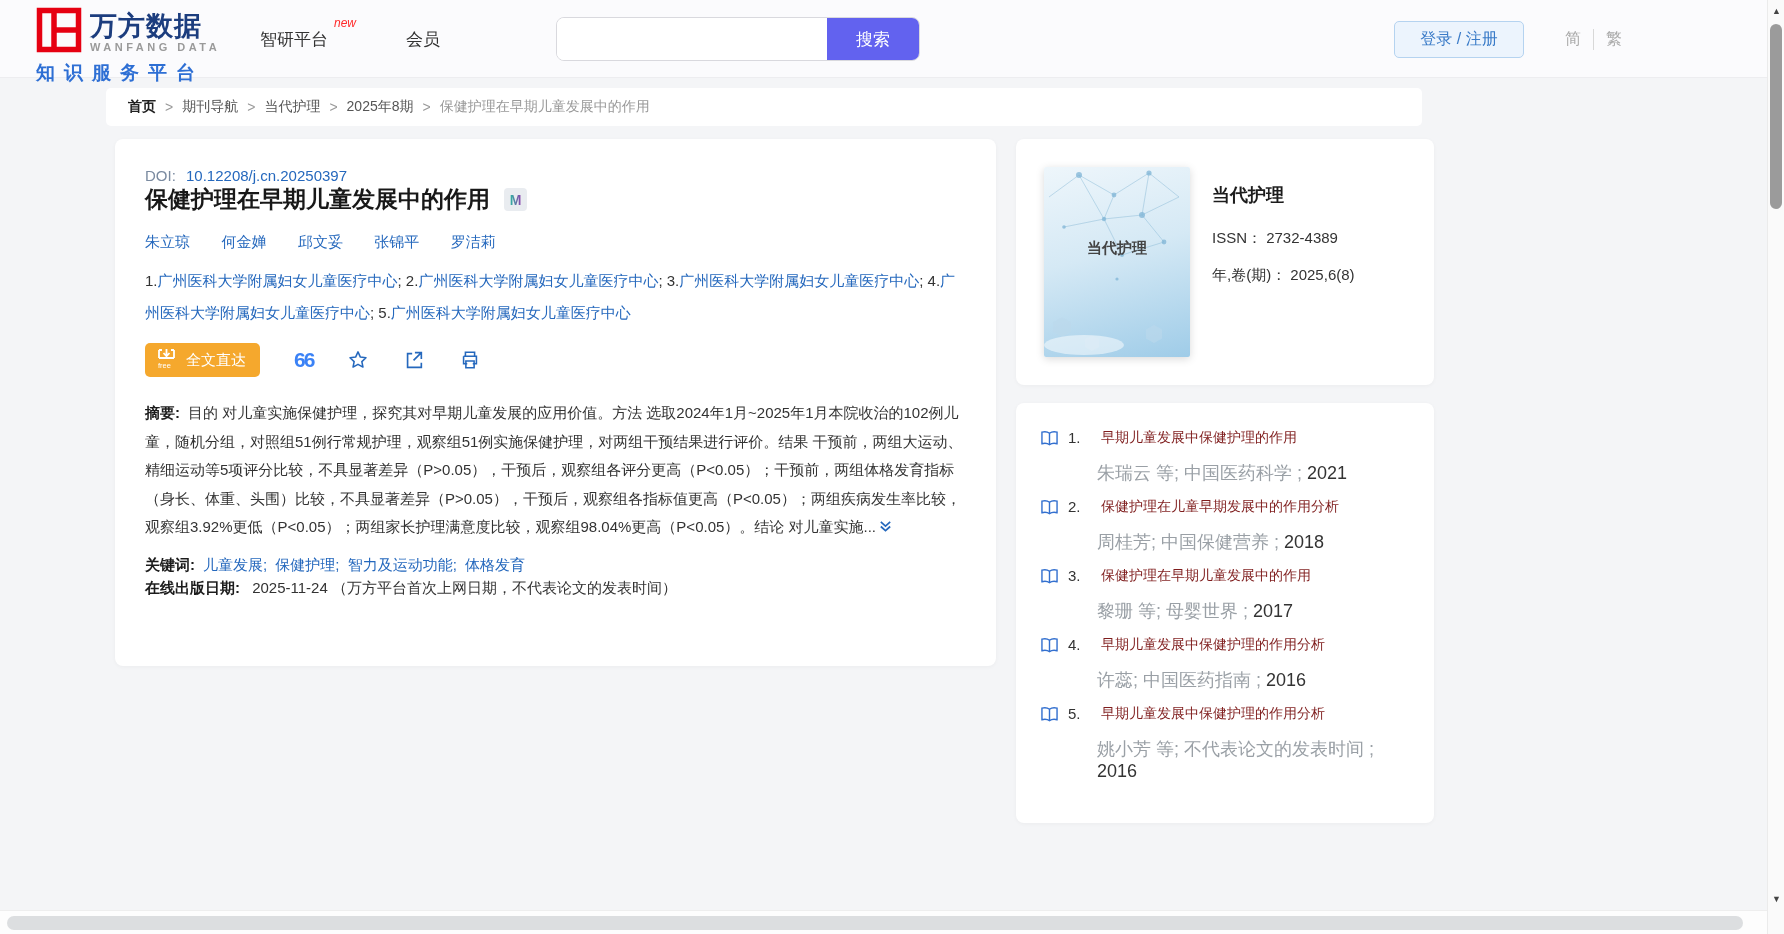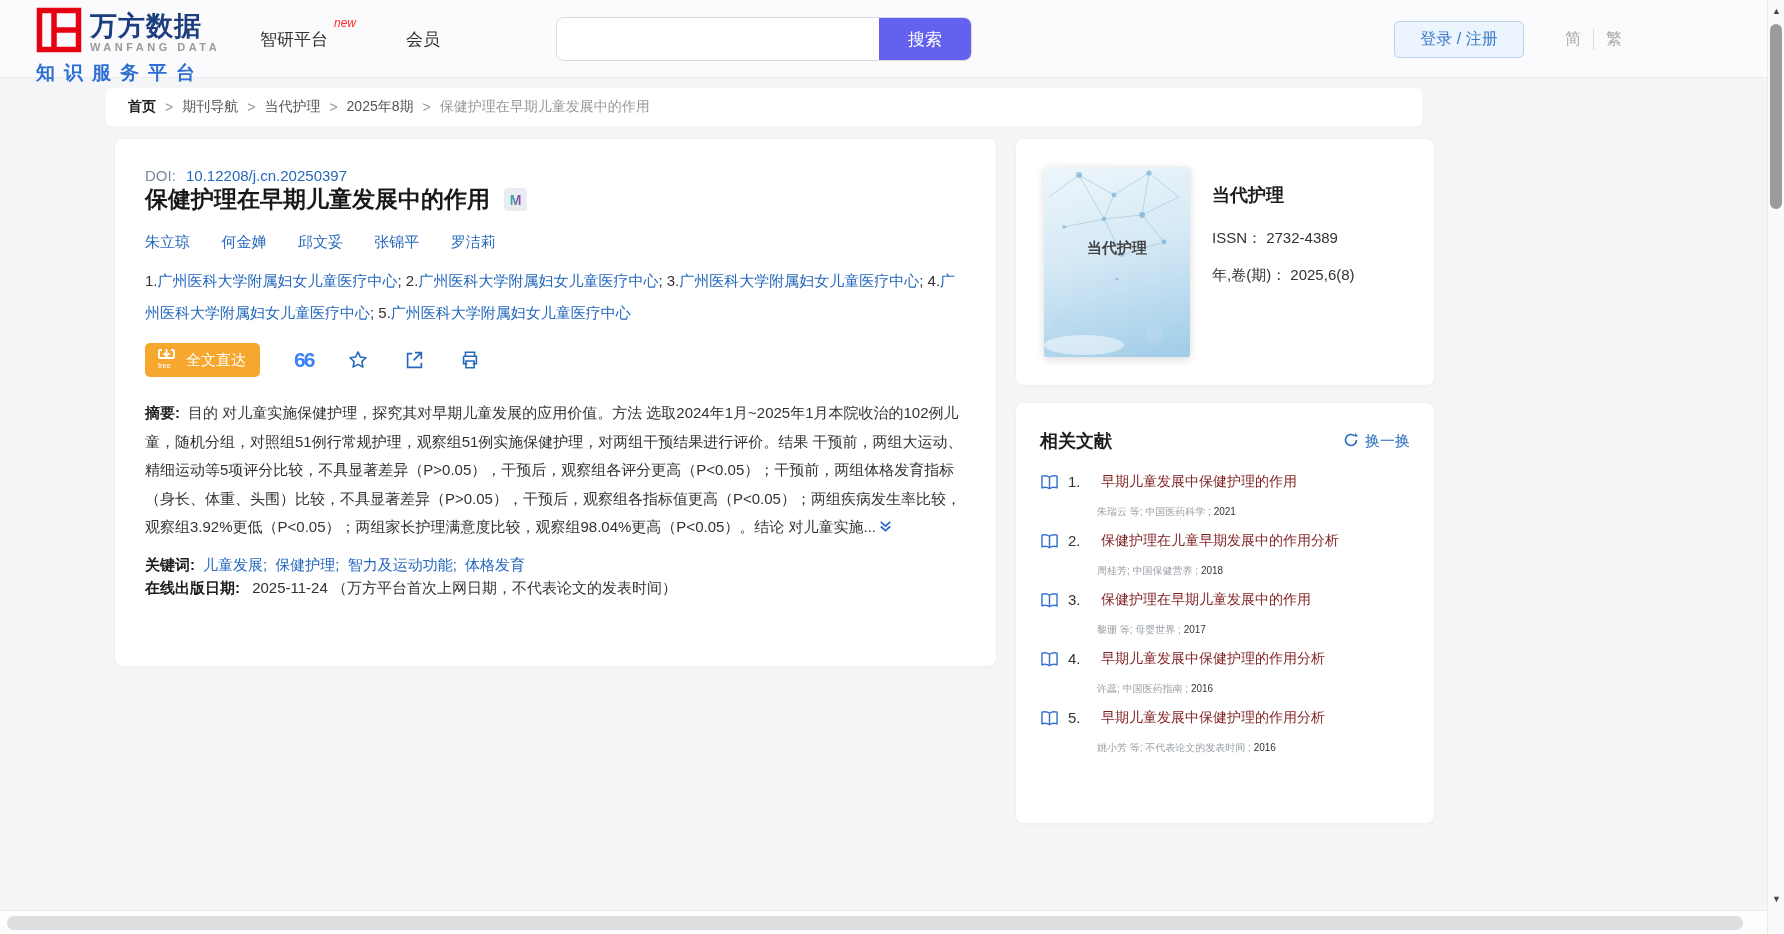--- a/index.html
+++ b/index.html
@@ -9,21 +9,21 @@
   
   .header { position:absolute; top:0; left:0; width:1784px; height:78px; background:#fbfbfd; border-bottom:1px solid #ededf0; }
   .logo { position:absolute; top:7px; left:36px; cursor:pointer; }
   .logo-top { display:flex; align-items:center; gap:8px; }
   .logo-txt .cn { font-size:27px; font-weight:bold; color:#1c3d7e; line-height:30px; letter-spacing:1px; }
   .logo-txt .en { font-size:11px; font-weight:bold; color:#9a9a9a; letter-spacing:3.5px; }
   .logo-tagline { margin-top:3px; font-size:19px; color:#2e6fd4; letter-spacing:9px; font-weight:bold; }
   .nav { position:absolute; top:0; left:260px; height:78px; display:flex; align-items:center; gap:78px; }
   .nav-item { font-size:17px; color:#333; position:relative; cursor:pointer; }
   .nav-badge { position:absolute; top:-12px; right:-28px; color:#ff2a2a; font-size:12px; font-style:italic; }
-  .searchbar { position:absolute; top:17px; left:556px; width:416px; height:44px; display:flex; border:1px solid #d9d9de; border-radius:8px; background:#fff; overflow:hidden; }
+  .searchbar { position:absolute; top:17px; left:556px; width:364px; height:44px; display:flex; border:1px solid #d9d9de; border-radius:8px; background:#fff; overflow:hidden; }
   .search-input { flex:1; border:none; outline:none; font-size:15px; padding:0 14px; color:#333; }
   .search-btn { width:92px; background:#6262ef; color:#fff; font-size:17px; border:none; cursor:pointer; }
   .auth { position:absolute; top:0; right:260px; height:78px; display:flex; align-items:center; }
   .login-btn { width:130px; height:37px; background:#ecf4fd; border:1px solid #b5d3f0; border-radius:5px; color:#3a7bc8; font-size:16px; cursor:pointer; }
   .langs { position:absolute; top:0; right:150px; height:78px; display:flex; align-items:center; font-size:16px; color:#aaa; }
   .lang { cursor:pointer; padding:0 12px; }
   .lang + .lang { border-left:1px solid #d8d8d8; }
 
   
   .breadcrumb { position:absolute; top:88px; left:106px; width:1316px; height:38px; background:#fff; border-radius:5px; display:flex; align-items:center; padding:0 22px; font-size:14px; color:#555; }
@@ -70,21 +70,21 @@
 
   
   .card-related { position:absolute; top:403px; left:1016px; width:418px; height:420px; padding:26px 24px; overflow:hidden; }
   .rel-head { display:flex; align-items:center; justify-content:space-between; margin-bottom:20px; }
   .rel-title-h { font-size:18px; font-weight:bold; color:#1c1c1c; }
   .rel-refresh { display:flex; align-items:center; gap:6px; font-size:15px; color:#2568bd; cursor:pointer; }
   .rel-item { margin-bottom:13px; }
   .rel-row1 { display:flex; align-items:flex-start; gap:9px; }
   .rel-num { font-size:15px; color:#333; width:24px; flex:none; }
   .rel-t { font-size:14px; color:#7f1d1d; cursor:pointer; }
-  .rel-meta { margin:10px 0 0 57px; font-size:10px; color:#9aa0a6; }
+  .rel-meta { margin:10px 0 0 57px; font-size:18px; color:#9aa0a6; }
   .rel-year { color:#333; }
   .book-ic { flex:none; margin-top:1px; }
 
   
   .vscroll { position:absolute; top:0; right:0; width:17px; height:934px; background:#fafafa; border-left:1px solid #ebebeb; z-index:50; }
   .vthumb { position:absolute; top:24px; left:2px; width:12px; height:185px; background:#9b9b9b; border-radius:6px; cursor:pointer; }
   .arr { position:absolute; left:0; width:17px; text-align:center; font-size:9px; color:#444; cursor:pointer; }
   .hscroll { position:absolute; bottom:0; left:0; width:1767px; height:24px; background:#fdfdfd; border-top:1px solid #eee; z-index:49; }
   .hthumb { position:absolute; top:5px; left:7px; width:1736px; height:14px; background:#dcdee0; border-radius:7px; cursor:pointer; }
 </style>
@@ -255,32 +255,20 @@
         <span>2732-4389</span>
       </div>
       <div class="j-row">
         <span>年,卷(期)：</span>
         <span>2025,6(8)</span>
       </div>
     </div>
   </div>
 
   <div class="card card-related">
-    <div class="rel-head">
-      <span class="rel-title-h">相关文献</span>
-      <span class="rel-refresh">
-        <span>
-          <svg width="16" height="16" viewBox="0 0 16 16">
-              <path d="M13.5 8 a5.5 5.5 0 1 1 -1.8-4.1" fill="none" stroke="#2568bd" stroke-width="1.6"></path>
-              <path d="M12.2 0.8 l-0.4 3.4 3.3 0.6z" fill="#2568bd"></path>
-            </svg>
-        </span>
-        <span>换一换</span>
-      </span>
-    </div>
 
     <div class="rel-item">
       <div class="rel-row1">
         <span class="book-ic"><svg width="19" height="17" viewBox="0 0 20 18">
               <path d="M10 3.5 C8 1.8 5 1.5 2 2.2 V14.5 C5 13.8 8 14.1 10 15.6 C12 14.1 15 13.8 18 14.5 V2.2 C15 1.5 12 1.8 10 3.5z M10 3.5 V15.6" fill="none" stroke="#3370cf" stroke-width="1.5"></path>
             </svg></span>
         <span class="rel-num">1.</span>
         <span class="rel-t">早期儿童发展中保健护理的作用</span>
       </div>
       <div class="rel-meta">

